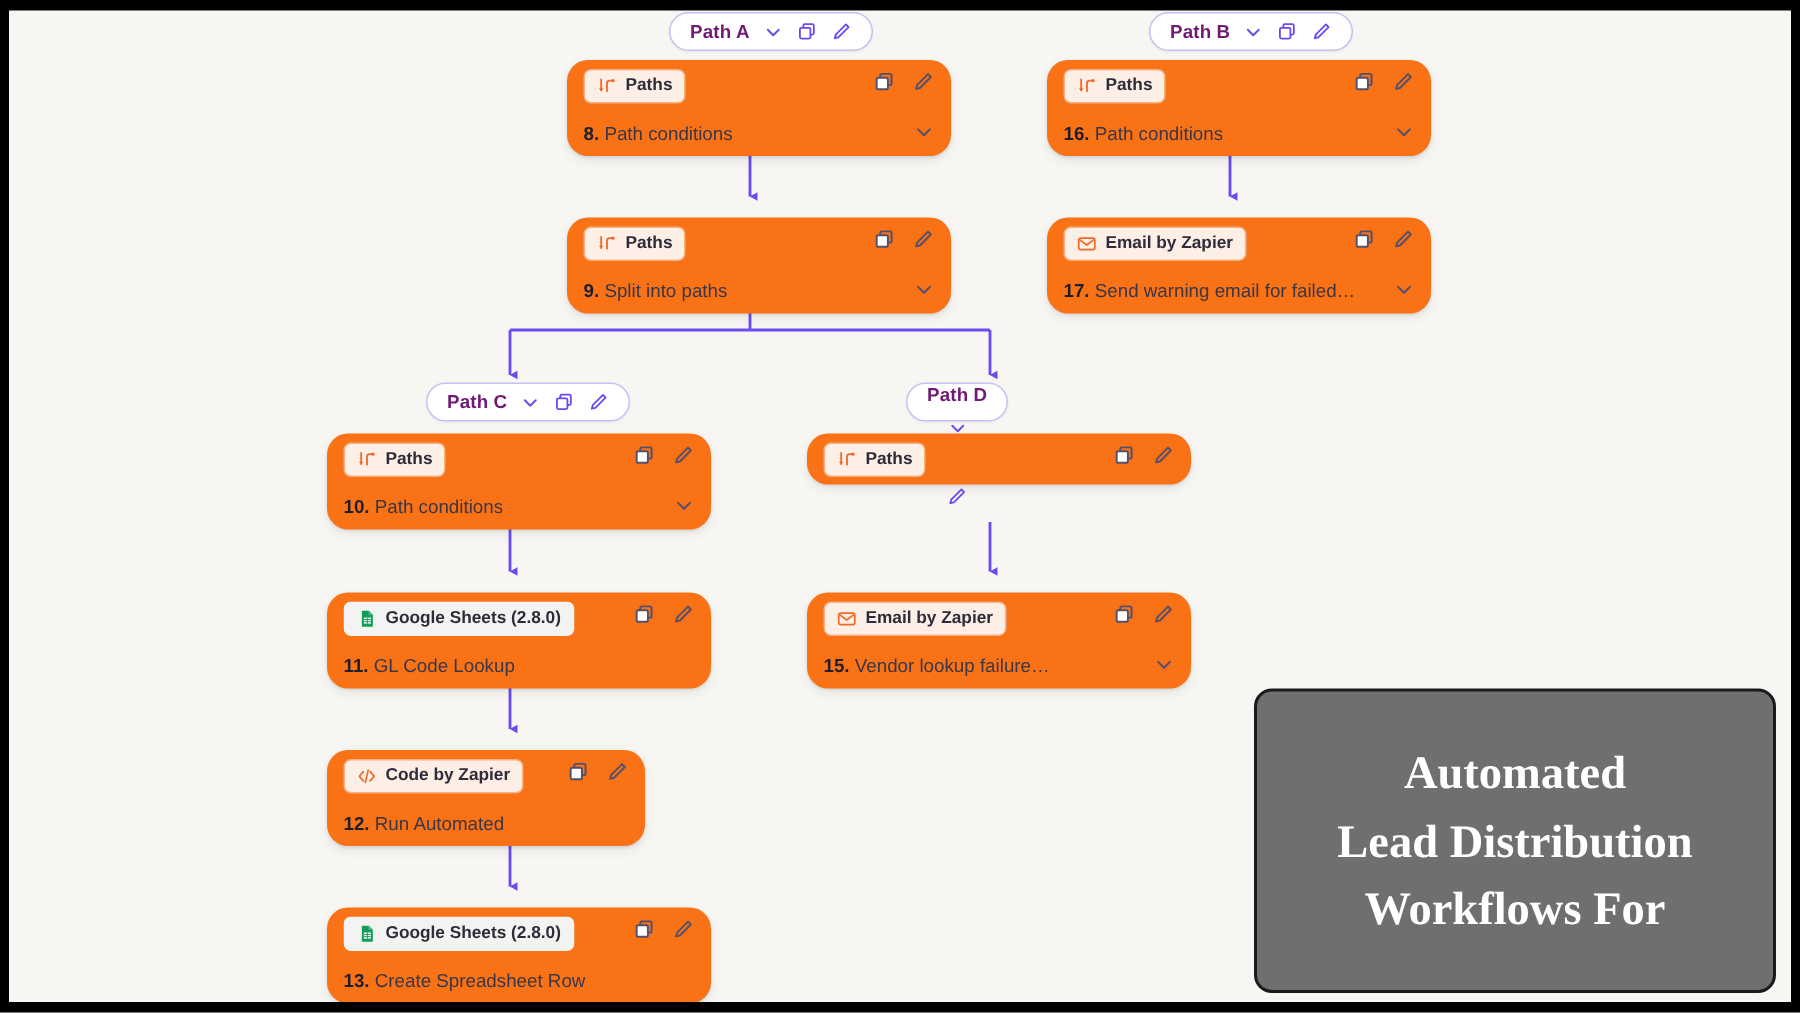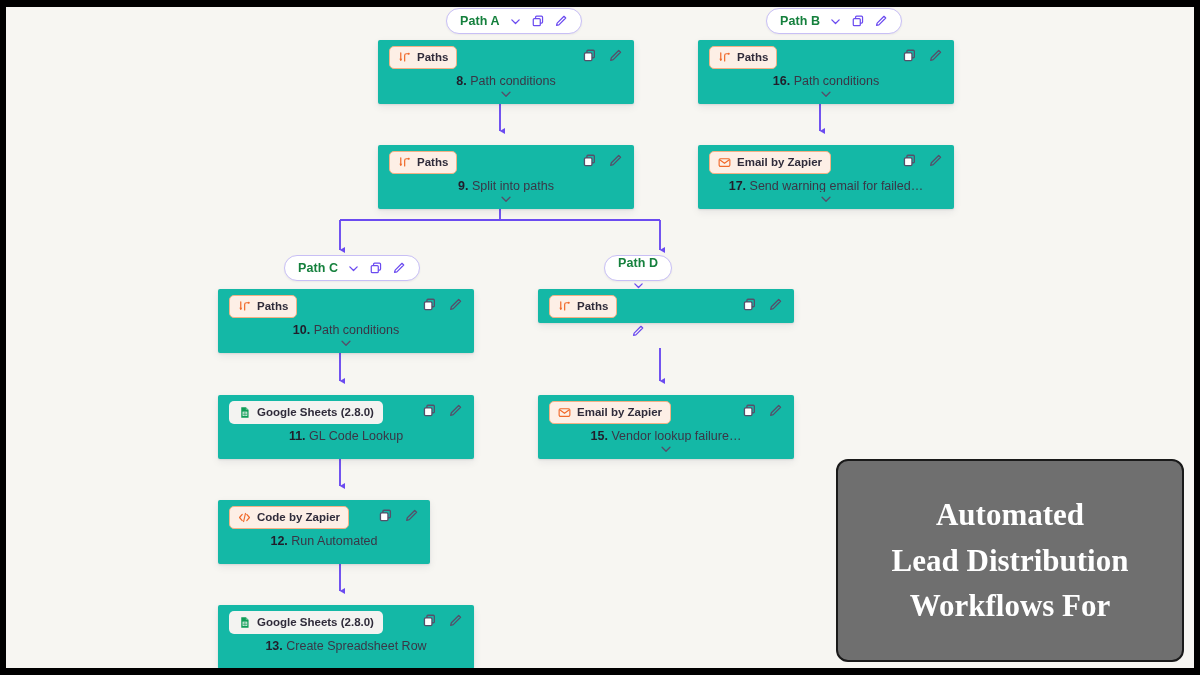--- a/index.html
+++ b/index.html
@@ -20,31 +20,31 @@
   .path-pill{
     position:absolute;
     display:flex;align-items:center;gap:9px;
     height:26px;padding:0 13px;
     background:#FFFFFF;border:1.4px solid #C8BFF5;
     border-radius:14px;
     box-sizing:border-box;
     box-shadow:0 1px 2px rgba(40,30,90,.06);
   }
   .path-pill .plabel{
-    color:#15803d;font-size:12.5px;font-weight:600;letter-spacing:.1px;
+    color:#701a75;font-size:12.5px;font-weight:600;letter-spacing:.1px;
     white-space:nowrap;
     text-align:center;
   }
   .path-pill .pic{display:flex;align-items:center;}
 
   
   .card{
     position:absolute;
-    background:#14b8a6;
-    border-radius:2px;
+    background:#f97316;
+    border-radius:14px;
     box-sizing:border-box;
     box-shadow:0 1px 2px rgba(30,25,60,.10),0 3px 8px rgba(30,25,60,.07);
     overflow:hidden;
   }
   .card-top{
     display:flex;align-items:center;
     height:34px;padding:0 11px 0 11px;
     justify-content:space-between;
   }
   .badge{
@@ -54,21 +54,21 @@
     font-size:11.5px;font-weight:700;color:#2F2B3A;
     white-space:nowrap;
   }
   .badge.orange{background:#FDEFE6;border:1px solid #F3B184;}
   .badge.plain{background:#F3F3F1;border:1px solid transparent;}
   .badge .bico{display:flex;align-items:center;}
   .top-actions{display:flex;align-items:center;gap:11px;}
   .card-bot{
     display:flex;align-items:center;justify-content:space-between;
     height:30px;padding:0 11px 0 11px;
-    font-size:12.5px;color:#3A3646;flex-direction:column;
+    font-size:12.5px;color:#3A3646;
   }
   .card-bot .txt{white-space:nowrap;overflow:hidden;text-overflow:ellipsis;}
   .card-bot .num{font-weight:700;color:#211E2B;}
 
   
   #title-plate{
     position:absolute;
     background:#6F6F6F;
     border:2px solid #1A1A1A;
     border-radius:12px;

